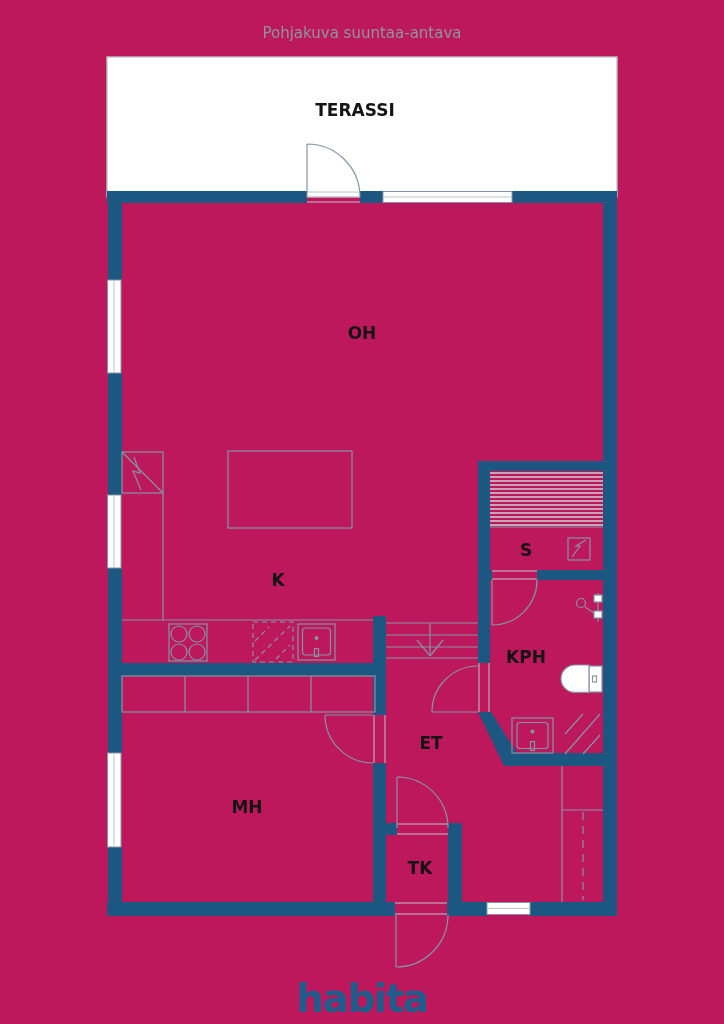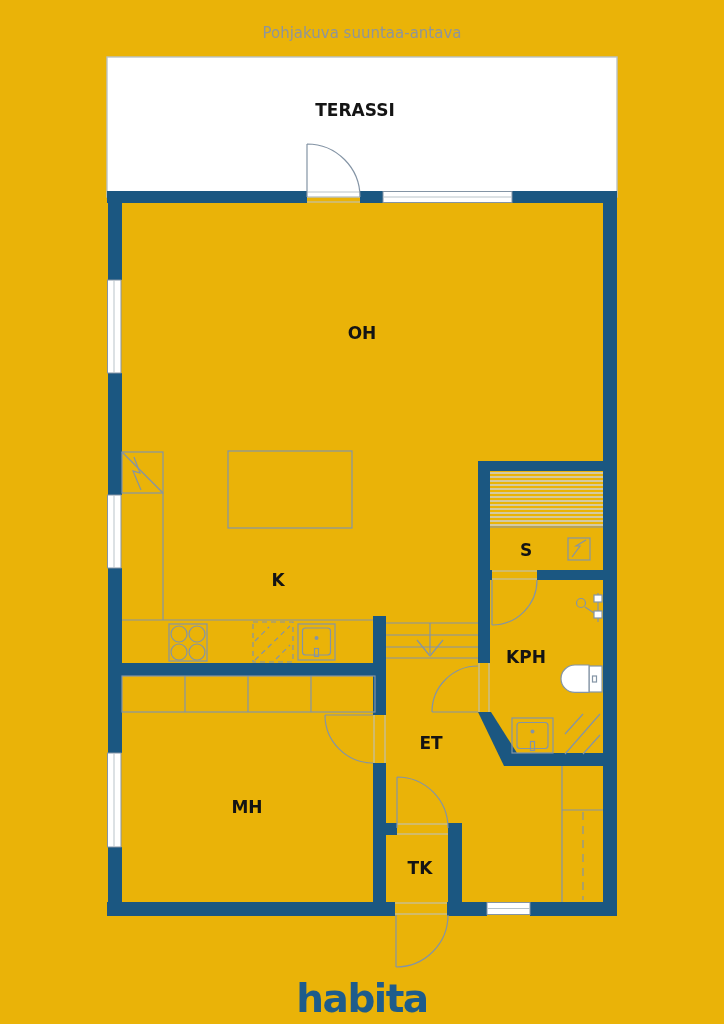--- a/index.html
+++ b/index.html
@@ -1,16 +1,16 @@
 <!DOCTYPE html>
 <html style="--wall: #1B5781; --line: #8494A5; --light_line: #B9C3C9; --logo: #1E5C8B; --title_text: #8E959B; --label_text: #141414; --sauna_stripe: #CDD2D6;"><head>
 <meta charset="utf-8">
 <style>
   html,body{margin:0;padding:0;background:#ffffff;}
-  .page{position:relative;width:724px;height:1024px;background:#eab308;overflow:hidden;text-align:center;}
+  .page{position:relative;width:724px;height:1024px;background:#be185d;overflow:hidden;text-align:center;}
   svg{display:block;}
   text{font-family:"DejaVu Sans","Liberation Sans",sans-serif;}
   .wall{fill:var(--wall);}
   .tline{fill:none;stroke:var(--line);stroke-width:1.2;}
   .tline-light{fill:none;stroke:var(--light_line);stroke-width:1;}
   .win{fill:#ffffff;stroke:var(--line);stroke-width:1;}
   .white-fill{fill:#ffffff;stroke:var(--line);stroke-width:1.2;}
   .stripe{fill:none;stroke:var(--sauna_stripe);stroke-width:1.4;}
   .dashed{stroke-dasharray:5 4;}
   .rail-dash{stroke-dasharray:8 6;}

